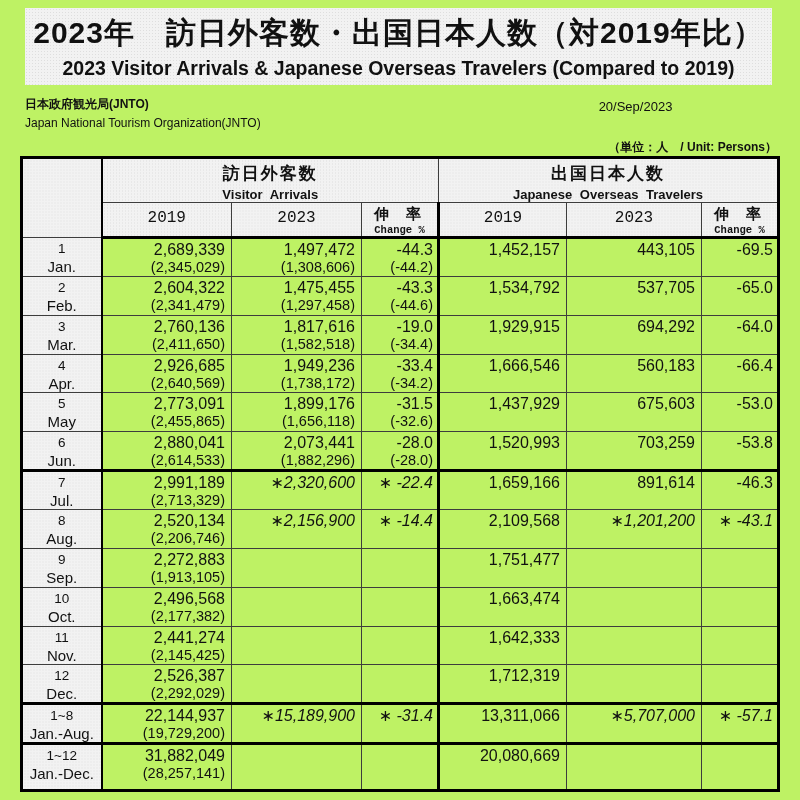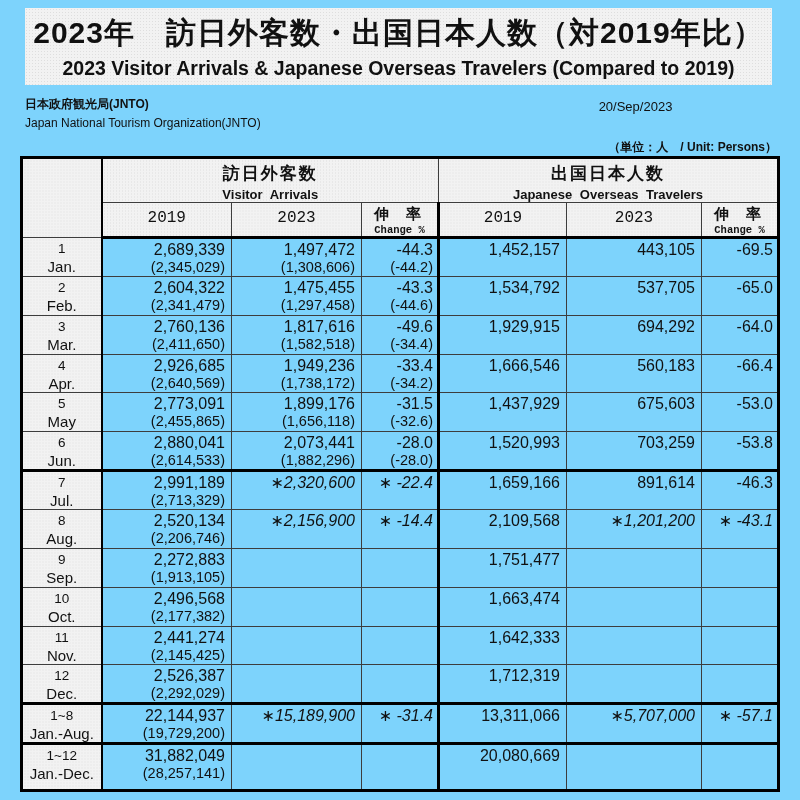--- a/index.html
+++ b/index.html
@@ -1,17 +1,17 @@
 <!DOCTYPE html>
 <html><head>
 <meta charset="utf-8">
 <style>
   html,body { margin:0; padding:0; background:#ffffff; }
   .page {
-    position:relative; width:800px; height:800px; background:#7dd3fc; overflow:hidden;
+    position:relative; width:800px; height:800px; background:#bef264; overflow:hidden;
     font-family:"Liberation Sans","DejaVu Sans",sans-serif; color:#111;
   }
   .shadebg {
     background-color:#f2f2f2;
     background-image:radial-gradient(#dedede 0.8px, transparent 0.9px);
     background-size:3px 3px;
   }
   
   .title-box { position:absolute; left:25px; top:8px; width:747px; height:77px; text-align:center; }
   .title-jp { font-size:30px; font-weight:bold; letter-spacing:1px; padding-top:5px; white-space:nowrap; }
@@ -171,21 +171,21 @@
       </td>
       <td class="valcell">
         <div class="val">2,760,136</div>
         <div class="sub">(2,411,650)</div>
       </td>
       <td class="valcell">
         <div class="val">1,817,616</div>
         <div class="sub">(1,582,518)</div>
       </td>
       <td class="valcell chgcell c-secend">
-        <div class="val">-49.6</div>
+        <div class="val">-19.0</div>
         <div class="sub">(-34.4)</div>
       </td>
       <td class="valcell">
         <div class="val">1,929,915</div>
       </td>
       <td class="valcell">
         <div class="val">694,292</div>
       </td>
       <td class="valcell chgcell">
         <div class="val">-64.0</div>

